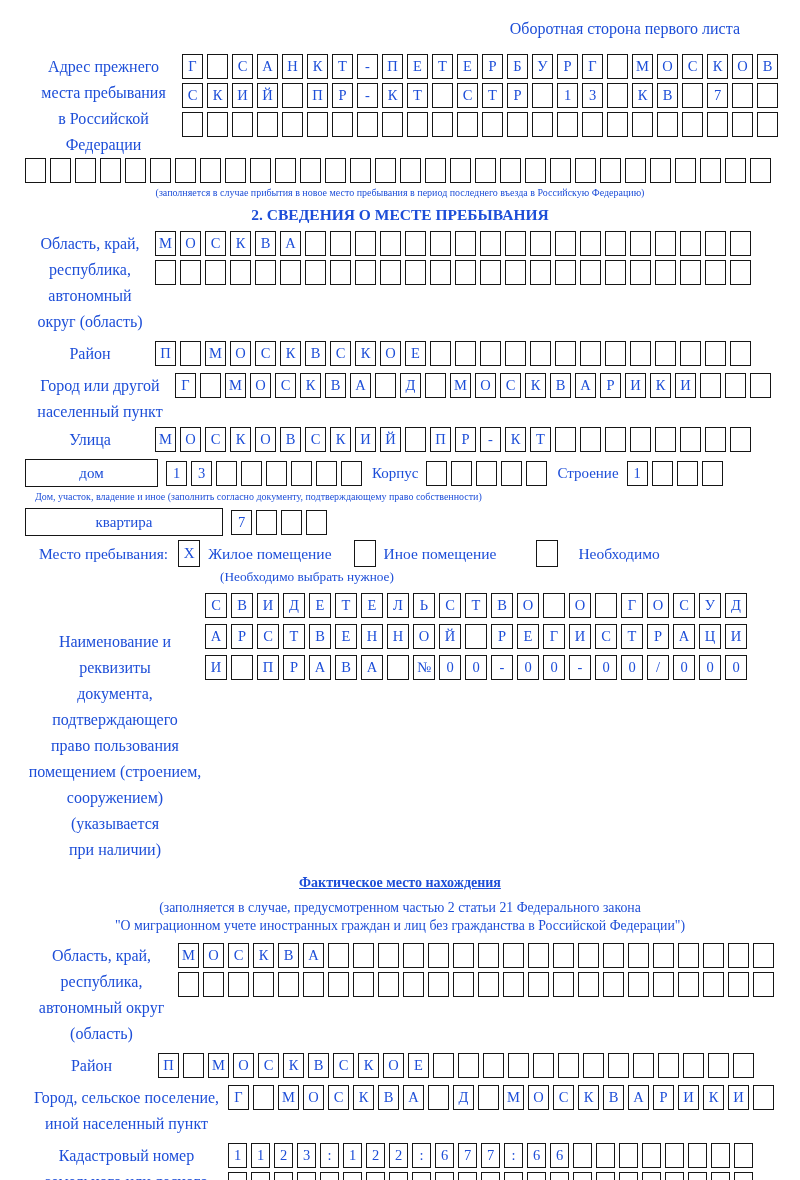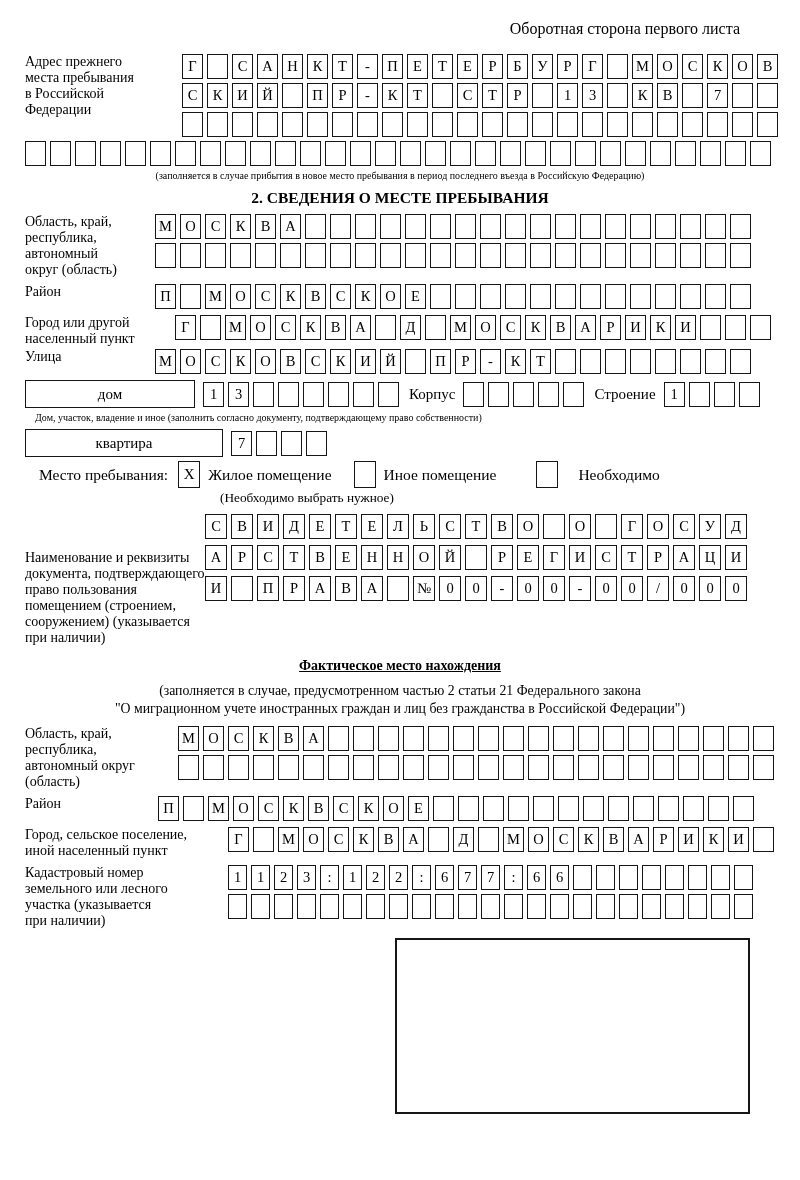--- a/index.html
+++ b/index.html
@@ -2,27 +2,27 @@
 <html><head>
 <meta charset="utf-8">
 <style>
   * { box-sizing: border-box; }
   html, body { margin: 0; padding: 0; background: #fff; }
   .page {
     position: relative;
     width: 800px; height: 1180px;
     padding: 20px 25px 0 25px;
     overflow: hidden;
-    background: #fff; color: #000000;
+    background: #fff; color: #1d4ed8;
     font-family: "Liberation Serif", "DejaVu Serif", serif;
   }
   .top-note { font-size: 16px; text-align: right; padding-right: 35px; }
 
   .form-row { display: flex; align-items: flex-start; }
-  .row-label { font-size: 14px; line-height: 16px; white-space: pre-line; flex: 0 0 auto; }
+  .row-label { font-size: 16px; line-height: 26px; white-space: pre-line; flex: 0 0 auto; text-align: center; }
   .w157 { width: 157px; } .w130 { width: 130px; } .w150 { width: 150px; }
   .w180 { width: 180px; margin-top: 36px; } .w153 { width: 153px; } .w133 { width: 133px; } .w203 { width: 203px; }
 
   .cellrow { display: flex; gap: 4px; }
   .cell {
     flex: 0 0 auto;
     width: 21px; height: 25px;
     border: 1.6px solid #161616;
     display: inline-flex; align-items: center; justify-content: center;
     font-size: 14.5px; line-height: 1;
@@ -38,21 +38,21 @@
   .caption-left { padding-left: 10px; }
 
   .section-title { font-size: 15.5px; font-weight: bold; text-align: center; margin: 8px 0 7px 0; }
 
   .labelbox {
     flex: 0 0 auto;
     border: 1.6px solid #161616;
     height: 28px; display: inline-flex; align-items: center; justify-content: center;
     font-size: 15px;
   }
-  .dom-box { width: 170px; }
+  .dom-box { width: 133px; }
   .kv-box { width: 198px; }
   .inline-label { font-size: 15px; line-height: 28px; flex: 0 0 auto; }
 
   .house-row, .apt-row { display: flex; align-items: center; }
   .house-row .cellrow, .apt-row .cellrow { margin-left: 8px; }
 
   .stay-row { display: flex; align-items: center; margin-left: 14px; }
   .checkbox {
     flex: 0 0 auto; width: 22px; height: 27px;
     border: 1.6px solid #161616;

